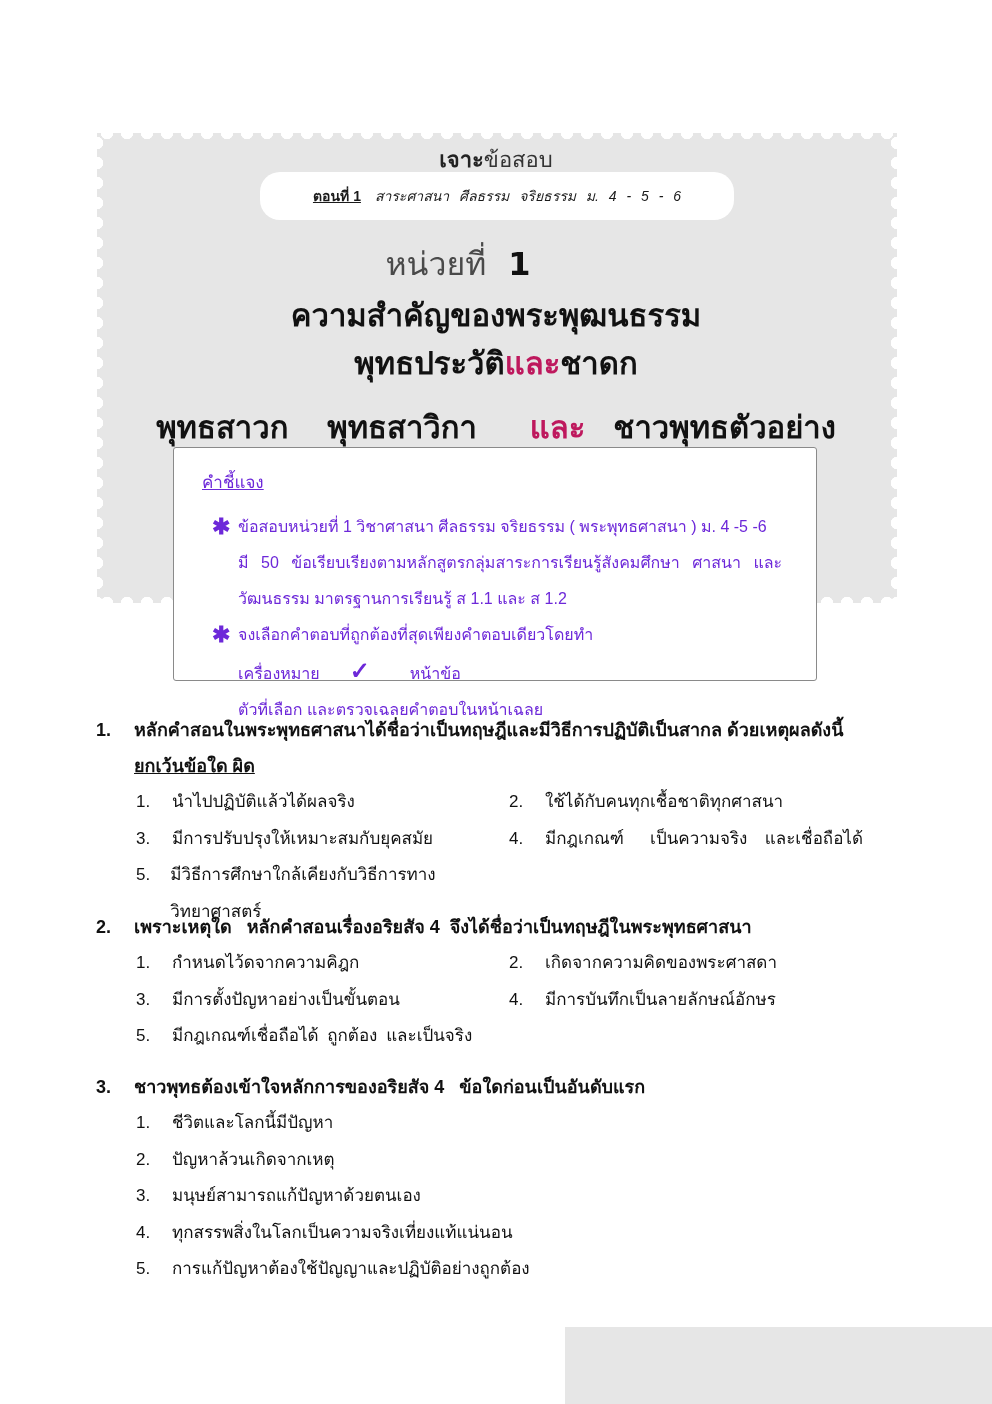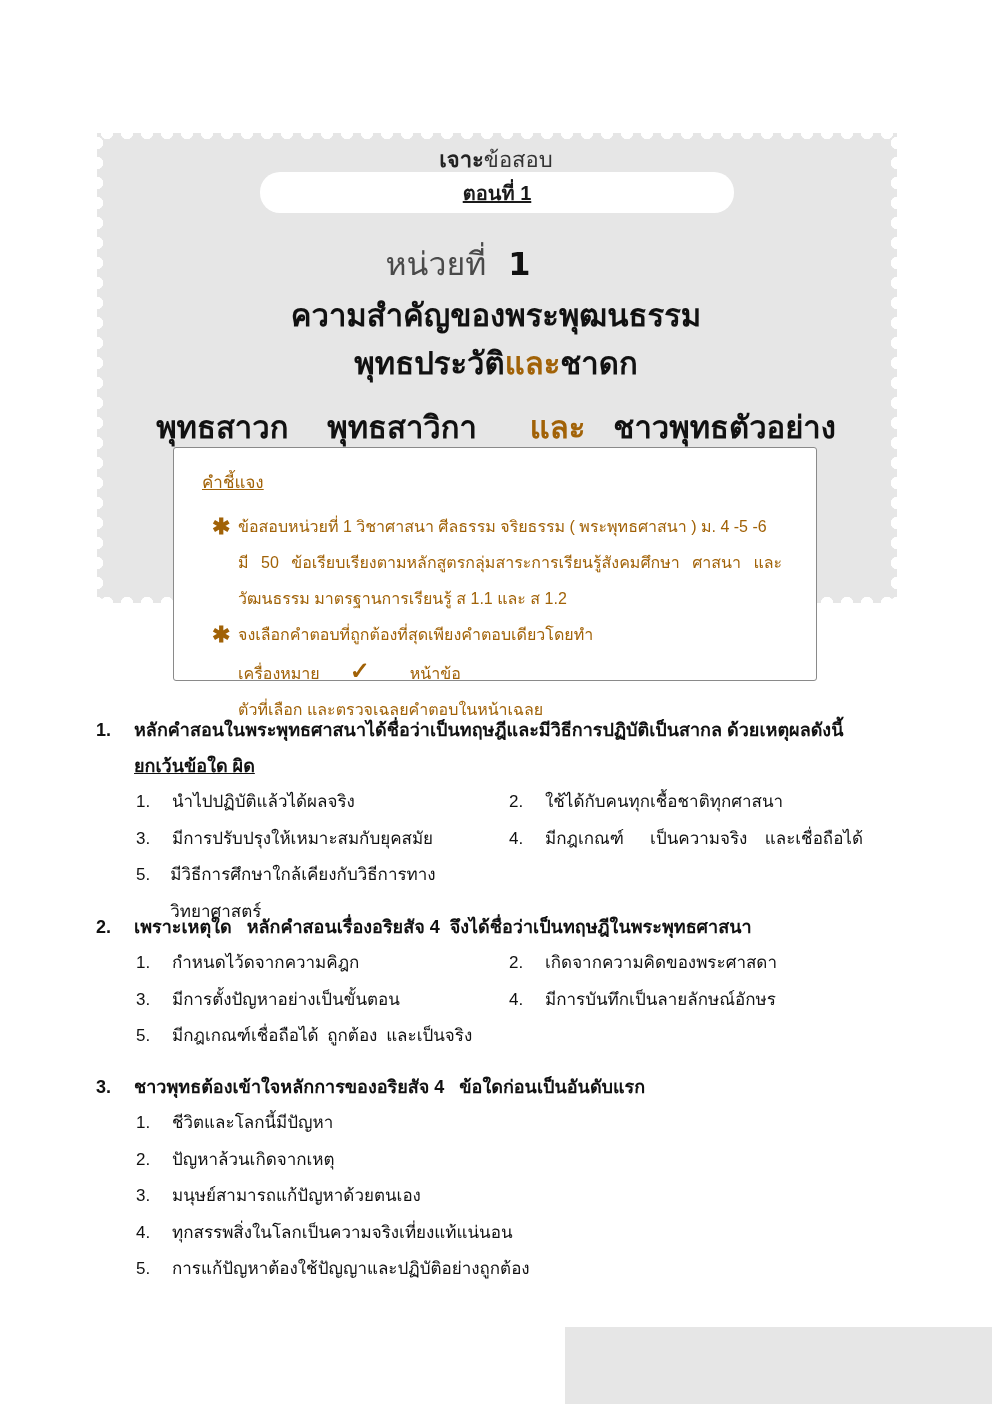--- a/index.html
+++ b/index.html
@@ -28,48 +28,48 @@
   .stamp-edge-right { left:889px; transform:scaleX(-1); }
 
   .brand {
     position:absolute; top:142px; left:0; width:992px; text-align:center;
     font-size:22px; color:#222;
   }
   .brand .b1 { font-weight:bold; font-family:"DejaVu Sans", sans-serif; }
   .brand .b2 { font-weight:normal; color:#333; }
 
   .part-pill {
-    position:absolute; left:260px; top:172px; width:474px; height:41px;
+    position:absolute; left:260px; top:172px; width:474px; height:48px;
     background:#ffffff; border-radius:20px;
     display:flex; align-items:center; justify-content:center; gap:14px;
-    font-size:20px;
+    font-size:14px;
   }
   .part-pill .part-label { font-weight:bold; text-decoration:underline; font-family:"Liberation Sans", sans-serif; }
   .part-pill .part-subject { font-style:italic; font-family:"Liberation Sans", sans-serif; word-spacing:6px; }
 
   .unit {
     position:absolute; top:238px; left:0; width:916px; text-align:center;
     font-size:32px; color:#4a4a4a; font-family:"DejaVu Sans", sans-serif;
   }
   .unit .unit-num { color:#111; font-weight:bold; margin-left:22px; }
 
   .title-line {
     position:absolute; left:0; width:992px; text-align:center;
     font-size:31px; font-weight:bold; color:#111; font-family:"DejaVu Sans", sans-serif;
   }
-  .title-line .muted { color:#a16207; }
+  .title-line .muted { color:#be185d; }
   .t1 { top:290px; } .t2 { top:338px; } .t3 { top:402px; }
   .t3 span { margin:0 14px; }
 
   .instr {
     position:absolute; left:173px; top:447px; width:644px; height:234px;
     background:#ffffff; box-sizing:border-box;
     border:1.5px solid #8a8a8a; border-radius:3px;
     padding:20px 28px 0 28px;
-    font-family:"Liberation Sans", sans-serif; font-size:16px; color:#a16207;
+    font-family:"Liberation Sans", sans-serif; font-size:16px; color:#6d28d9;
   }
   .instr .heading { text-decoration:underline; font-size:17px; margin-bottom:14px; }
   .instr .row { display:flex; align-items:flex-start; line-height:36px; }
   .instr .star { width:26px; font-size:22px; font-weight:bold; margin-left:10px; }
   .instr .txt { flex:1; text-align:justify; }
   .instr .indent { padding-left:36px; }
   .instr .check { font-size:24px; margin:0 40px 0 30px; font-weight:bold; }
 
   .q {
     position:absolute; left:96px; width:820px;
@@ -97,20 +97,21 @@
 <div class="stamp-edge-bottom"></div>
 <div class="stamp-edge-left"></div>
 <div class="stamp-edge-right"></div>
 
 <div class="brand">
   <span class="b1">เจาะ</span><span class="b2">ข้อสอบ</span>
 </div>
 
 <div class="part-pill">
   <span class="part-label">ตอนที่ 1</span>
+  <span class="part-subject">สาระศาสนา ศีลธรรม จริยธรรม ม. 4 - 5 - 6</span>
 </div>
 
 <div class="unit">
   <span>หน่วยที่</span><span class="unit-num">1</span>
 </div>
 
 <div class="title-line t1">ความสำคัญของพระพุฒนธรรม</div>
 <div class="title-line t2">
   <span>พุทธประวัติ</span><span class="muted">และ</span><span>ชาดก</span>
 </div>

